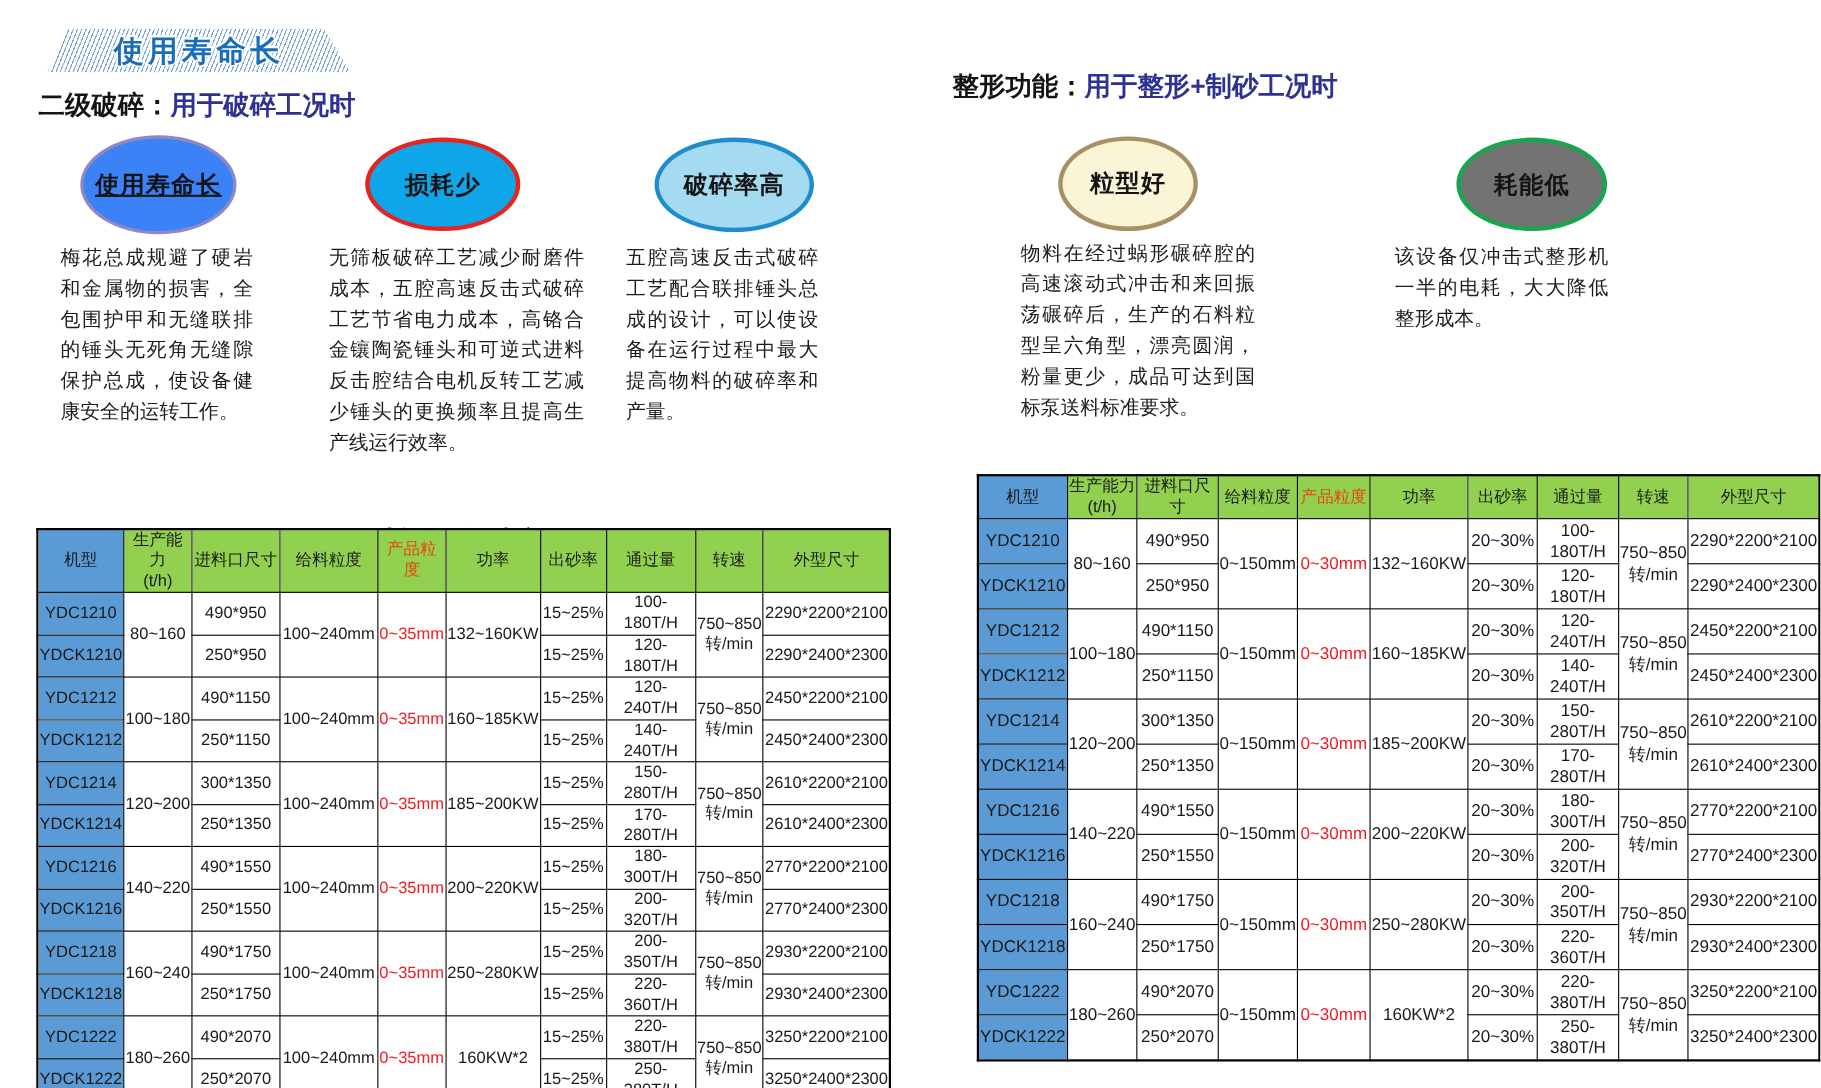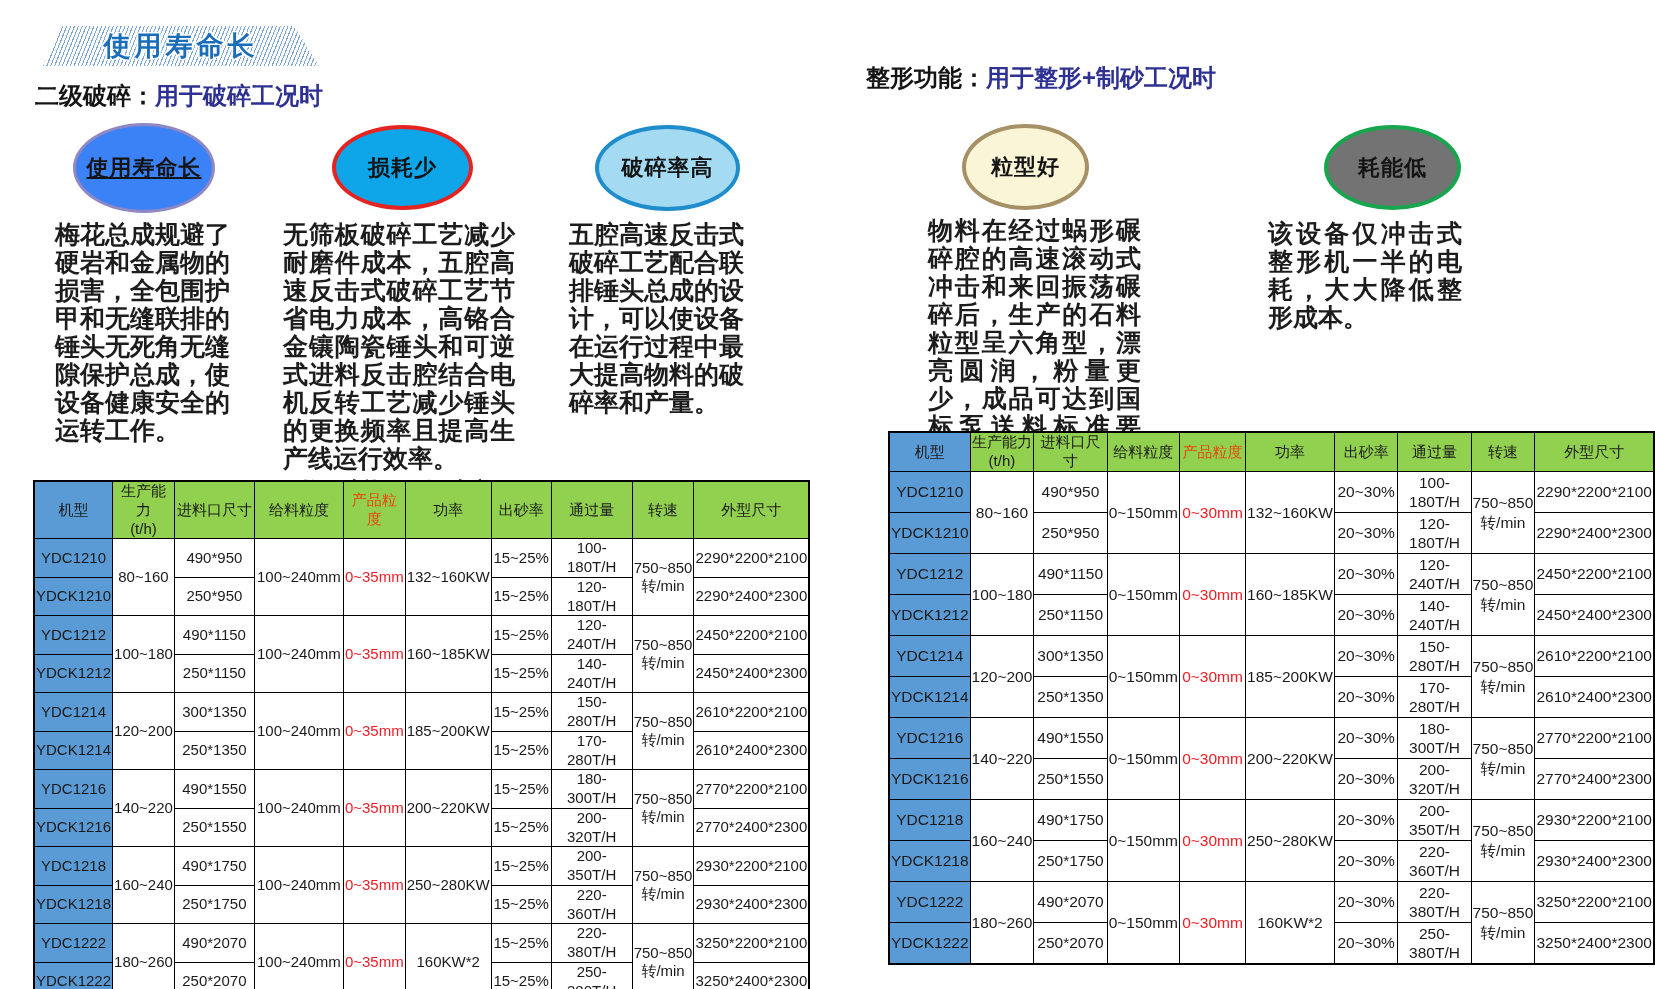--- a/index.html
+++ b/index.html
@@ -36,23 +36,23 @@
     display:flex;align-items:center;justify-content:center;
     font-size:22px;font-weight:bold;color:#141414;letter-spacing:1px;white-space:nowrap;
   }
   .e1{left:73px; top:123px;width:142px;height:90px;border-width:3px;}
   .e2{left:332px;top:125px;width:141px;height:85px;border-width:4px;}
   .e3{left:595px;top:125px;width:145px;height:86px;border-width:4px;}
   .e4{left:962px;top:124px;width:127px;height:86px;border-width:4px;}
   .e5{left:1324px;top:125px;width:137px;height:85px;border-width:4px;}
 
   
-  .para{font-size:25px;line-height:28px;color:#1c1c1c;text-align:justify;font-weight:bold;}
+  .para{font-size:18px;line-height:28px;color:#1c1c1c;text-align:justify;}
   .p1{left:55px;  top:220px;width:175px;}
-  .p2{left:283px; top:220px;width:232px;}
+  .p2{left:299px; top:220px;width:232px;}
   .p3{left:545px; top:220px;width:175px;margin-left:24px;}
   .p4{left:928px; top:216px;width:213px;}
   .p5{left:1268px;top:219px;width:194px;}
 
   
   .tbl-title{font-size:21px;font-weight:bold;color:#000;text-align:center;white-space:nowrap;margin-top:36px;}
   .title-1{left:33px;top:440px;width:742px;}
   .title-2{left:888px;top:399px;width:742px;}
 
   

